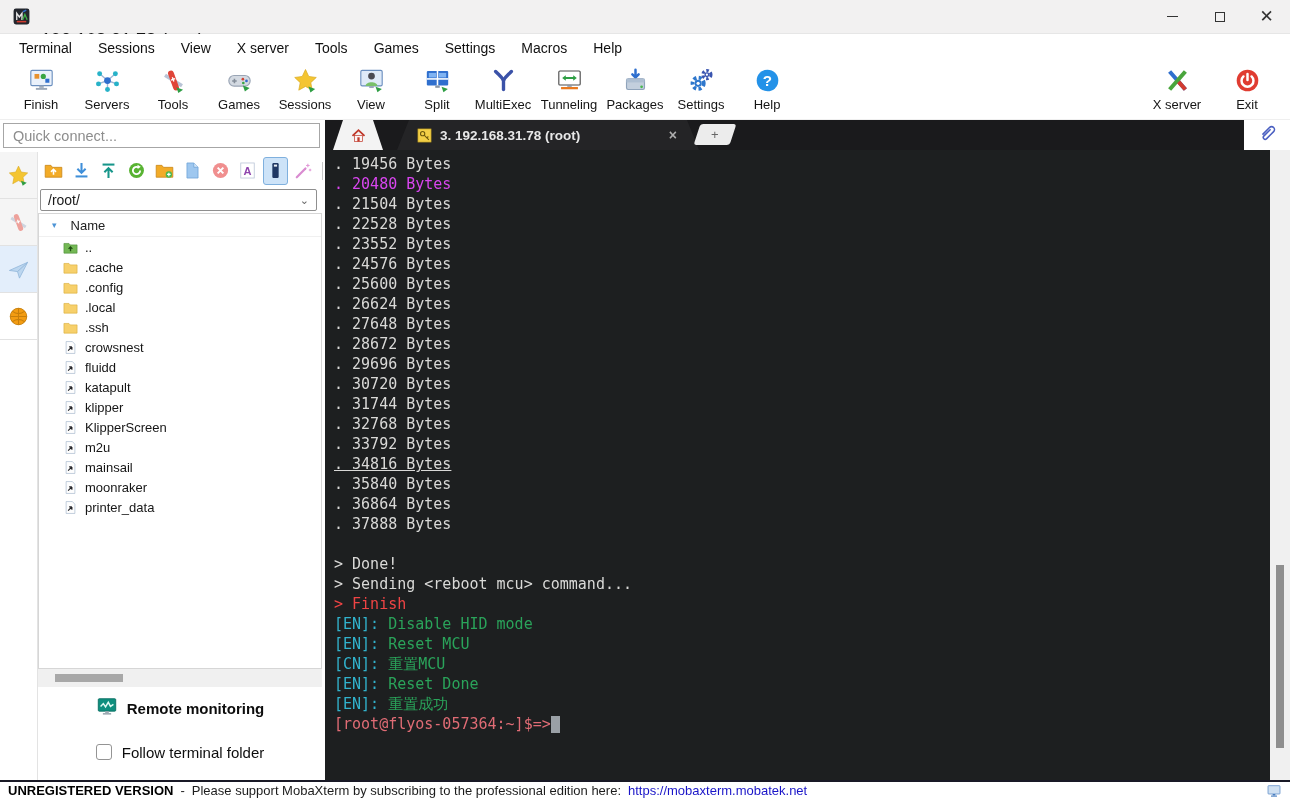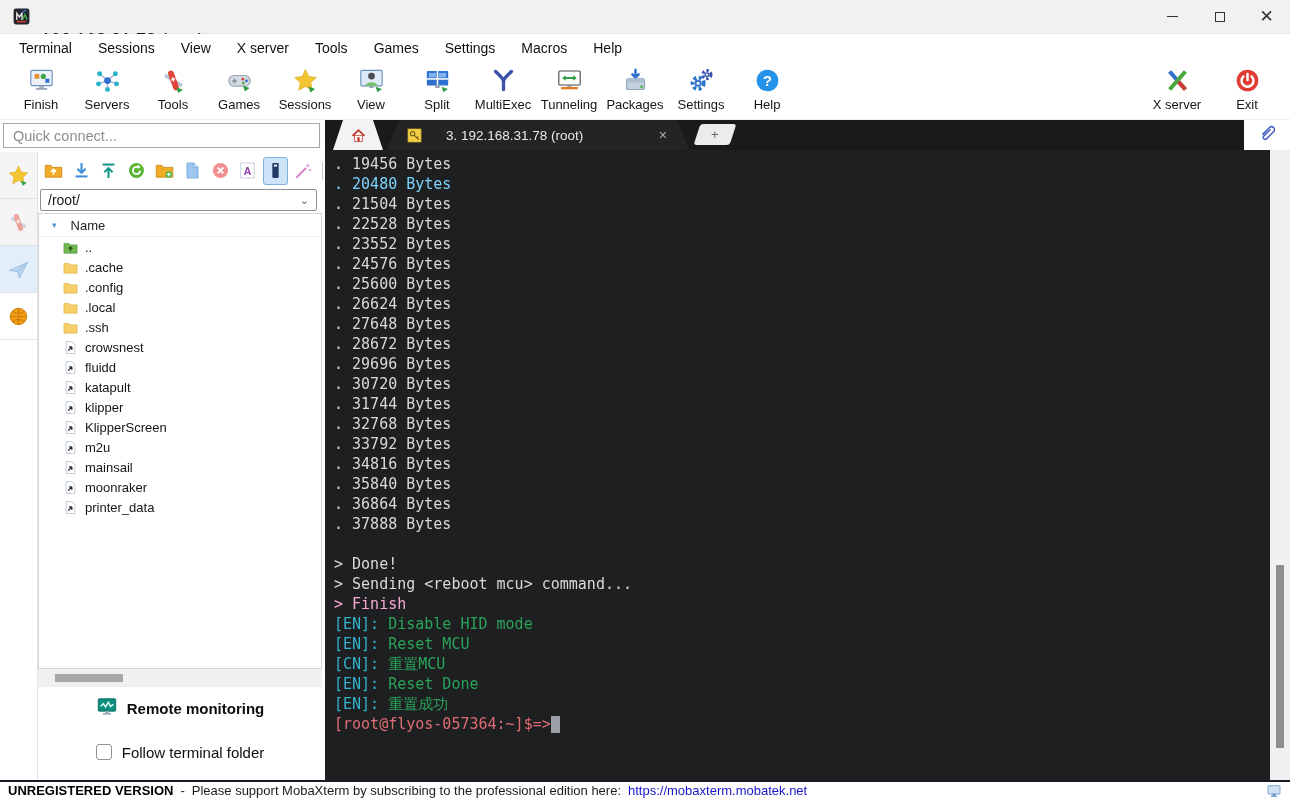--- a/index.html
+++ b/index.html
@@ -73,23 +73,23 @@
 
   #follow-row { position:absolute; left:38px; top:738px; width:284px; height:28px;
     display:flex; align-items:center; justify-content:center; gap:10px; font-size:15px; color:#0d0d0d; }
   #follow-checkbox { width:16px; height:16px; border:1px solid #949494; border-radius:3px; background:#fff; }
 
   
   #tabbar { position:absolute; left:325px; top:120px; width:965px; height:30px; background:#1a1a1c; }
   #tab-home { position:absolute; left:8px; top:0; width:50px; height:30px; background:#f3f3f3;
     clip-path:polygon(20% 0, 80% 0, 100% 100%, 0 100%); display:flex; align-items:center; justify-content:center; }
   #tab-home svg { width:17px; height:17px; }
-  #tab-session { position:absolute; left:62px; top:0; width:302px; height:30px; background:#242426;
+  #tab-session { position:absolute; left:72px; top:0; width:302px; height:30px; background:#242426;
     clip-path:polygon(12px 0, calc(100% - 12px) 0, 100% 100%, 0 100%);
-    display:flex; align-items:center; padding:0 22px 0 20px; gap:24px; }
+    display:flex; align-items:center; padding:0 22px 0 20px; gap:8px;font-weight:bold; }
   #tab-session svg { width:15px; height:15px; flex:0 0 15px; }
   #tab-session-label { font-size:13.5px; color:#e8e8e8; white-space:nowrap; }
   #tab-close { margin-left:auto; color:#aeaeae; font-size:14px; }
   #tab-new { position:absolute; left:372px; top:4px; width:36px; height:21px; background:#ececec;
     transform:skewX(-18deg); border-radius:3px; display:flex; align-items:center; justify-content:center; }
   #tab-new span { transform:skewX(18deg); color:#666; font-size:13px; }
   #tab-cap { position:absolute; right:0; top:0; width:46px; height:30px; background:#fff;
     display:flex; align-items:flex-start; justify-content:center; }
   #tab-cap svg { width:21px; height:21px; margin-top:2px; }
 
@@ -633,42 +633,42 @@
     <div id="tab-cap">
       <svg viewBox="0 0 24 24">
           <path d="M6.8 13.8 L14.3 6.3 a3.3 3.3 0 0 1 4.7 4.7 L10.8 19.2 a2.2 2.2 0 0 1 -3.1-3.1 L15 8.8" fill="none" stroke="#4a5fc1" stroke-width="1.8" stroke-linecap="round"></path>
         </svg>
     </div>
   </div>
 
   <div id="terminal" style="background: rgb(29, 31, 32);">
     <div id="term-text">
         <div class="term-line"><span class="seg" style="color: rgb(217, 217, 215);">. 19456 Bytes</span></div>
-        <div class="term-line"><span class="seg" style="color: #7dd3fc;">. 20480 Bytes</span></div>
+        <div class="term-line"><span class="seg" style="color: #d946ef;">. 20480 Bytes</span></div>
         <div class="term-line"><span class="seg" style="color: rgb(217, 217, 215);">. 21504 Bytes</span></div>
         <div class="term-line"><span class="seg" style="color: rgb(217, 217, 215);">. 22528 Bytes</span></div>
         <div class="term-line"><span class="seg" style="color: rgb(217, 217, 215);">. 23552 Bytes</span></div>
         <div class="term-line"><span class="seg" style="color: rgb(217, 217, 215);">. 24576 Bytes</span></div>
         <div class="term-line"><span class="seg" style="color: rgb(217, 217, 215);">. 25600 Bytes</span></div>
         <div class="term-line"><span class="seg" style="color: rgb(217, 217, 215);">. 26624 Bytes</span></div>
         <div class="term-line"><span class="seg" style="color: rgb(217, 217, 215);">. 27648 Bytes</span></div>
         <div class="term-line"><span class="seg" style="color: rgb(217, 217, 215);">. 28672 Bytes</span></div>
         <div class="term-line"><span class="seg" style="color: rgb(217, 217, 215);">. 29696 Bytes</span></div>
         <div class="term-line"><span class="seg" style="color: rgb(217, 217, 215);">. 30720 Bytes</span></div>
         <div class="term-line"><span class="seg" style="color: rgb(217, 217, 215);">. 31744 Bytes</span></div>
         <div class="term-line"><span class="seg" style="color: rgb(217, 217, 215);">. 32768 Bytes</span></div>
         <div class="term-line"><span class="seg" style="color: rgb(217, 217, 215);">. 33792 Bytes</span></div>
-        <div class="term-line"><span class="seg" style="color: rgb(217, 217, 215);">. 34816 Bytes</span></div>
+        <div class="term-line"><span class="seg" style="color: rgb(217, 217, 215); text-decoration: underline;">. 34816 Bytes</span></div>
         <div class="term-line"><span class="seg" style="color: rgb(217, 217, 215);">. 35840 Bytes</span></div>
         <div class="term-line"><span class="seg" style="color: rgb(217, 217, 215);">. 36864 Bytes</span></div>
         <div class="term-line"><span class="seg" style="color: rgb(217, 217, 215);">. 37888 Bytes</span></div>
         <div class="term-line"></div>
         <div class="term-line"><span class="seg" style="color: rgb(217, 217, 215);">&gt; Done!</span></div>
         <div class="term-line"><span class="seg" style="color: rgb(217, 217, 215); margin-top: 8px;">&gt; Sending &lt;reboot mcu&gt; command...</span></div>
-        <div class="term-line"><span class="seg" style="color: #f9a8d4;">&gt; Finish</span></div>
+        <div class="term-line"><span class="seg" style="color: #ef4444;">&gt; Finish</span></div>
         <div class="term-line"><span class="seg" style="color: rgb(49, 178, 204);">[EN]: </span><span class="seg" style="color: rgb(42, 163, 90);">Disable HID mode</span></div>
         <div class="term-line"><span class="seg" style="color: rgb(49, 178, 204);">[EN]: </span><span class="seg" style="color: rgb(42, 163, 90);">Reset MCU</span></div>
         <div class="term-line"><span class="seg" style="color: rgb(49, 178, 204);">[CN]: </span><span class="seg" style="color: rgb(42, 163, 90);">重置MCU</span></div>
         <div class="term-line"><span class="seg" style="color: rgb(49, 178, 204);">[EN]: </span><span class="seg" style="color: rgb(42, 163, 90);">Reset Done</span></div>
         <div class="term-line"><span class="seg" style="color: rgb(49, 178, 204);">[EN]: </span><span class="seg" style="color: rgb(42, 163, 90);">重置成功</span></div>
         <div class="term-line"><span class="seg" style="color: rgb(224, 108, 117);">[root@flyos-057364:~]$=&gt;</span><span class="term-cursor" style="background: rgb(154, 160, 166);">&nbsp;</span></div>
       </div>
     <div id="term-vscroll">
       <div id="term-vthumb"></div>
     </div>

